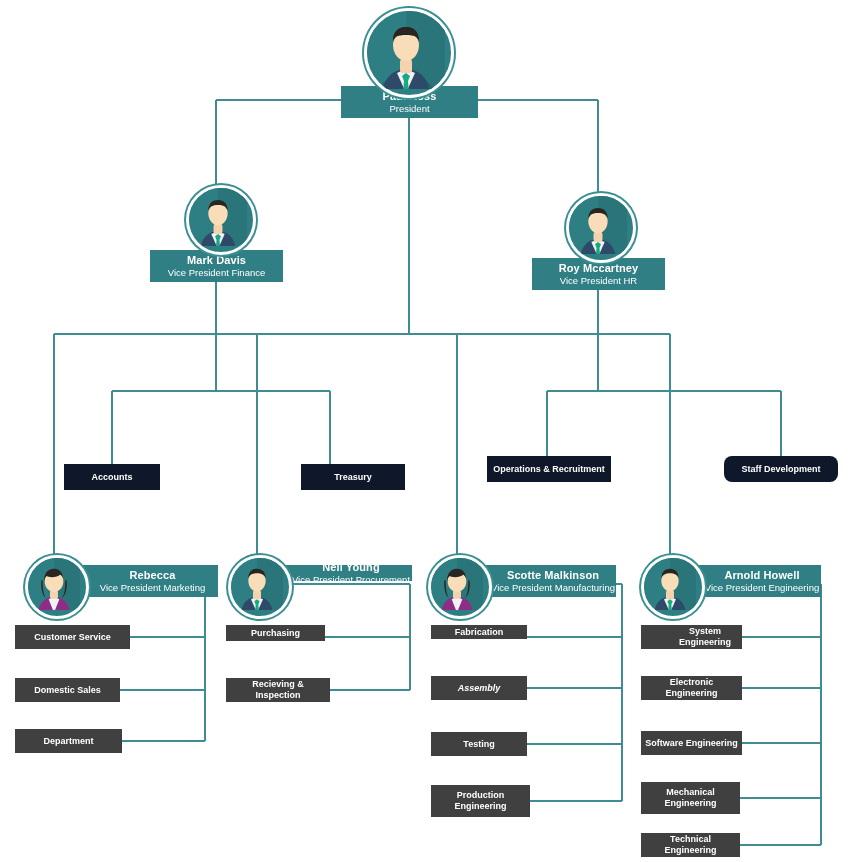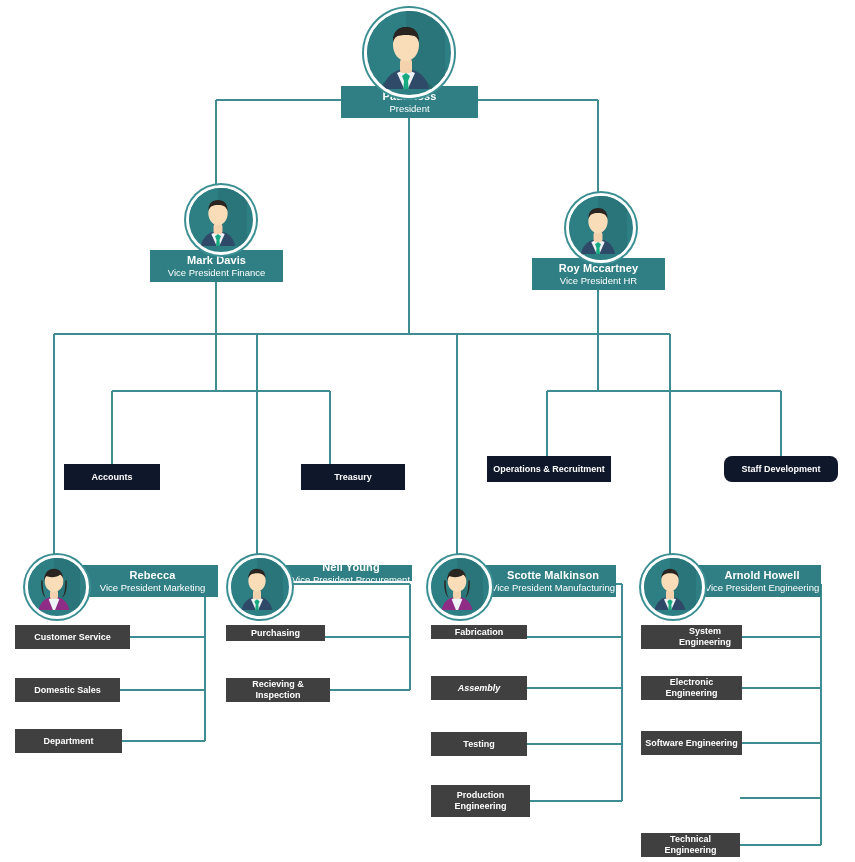--- a/index.html
+++ b/index.html
@@ -310,15 +310,16 @@
       </svg>
     </div>
     <div class="exec-card side" style="left:657px; top:565px; width:164px; height:32px;">
       <span class="nm">Arnold Howell</span>
       <span class="ttl">Vice President Engineering</span>
     </div>
   </div>
   <div class="blue-box" style="left:641px; top:625px; width:101px; height:24px;padding-left:31px;">System Engineering</div>
   <div class="blue-box" style="left:641px; top:676px; width:101px; height:24px;">Electronic Engineering</div>
   <div class="blue-box" style="left:641px; top:731px; width:101px; height:24px;">Software Engineering</div>
+  <div class="blue-box" style="left:641px; top:782px; width:99px; height:32px;">Mechanical Engineering</div>
   <div class="blue-box" style="left:641px; top:833px; width:99px; height:24px;">Technical Engineering</div>
 
 </div>
 
 </body></html>

